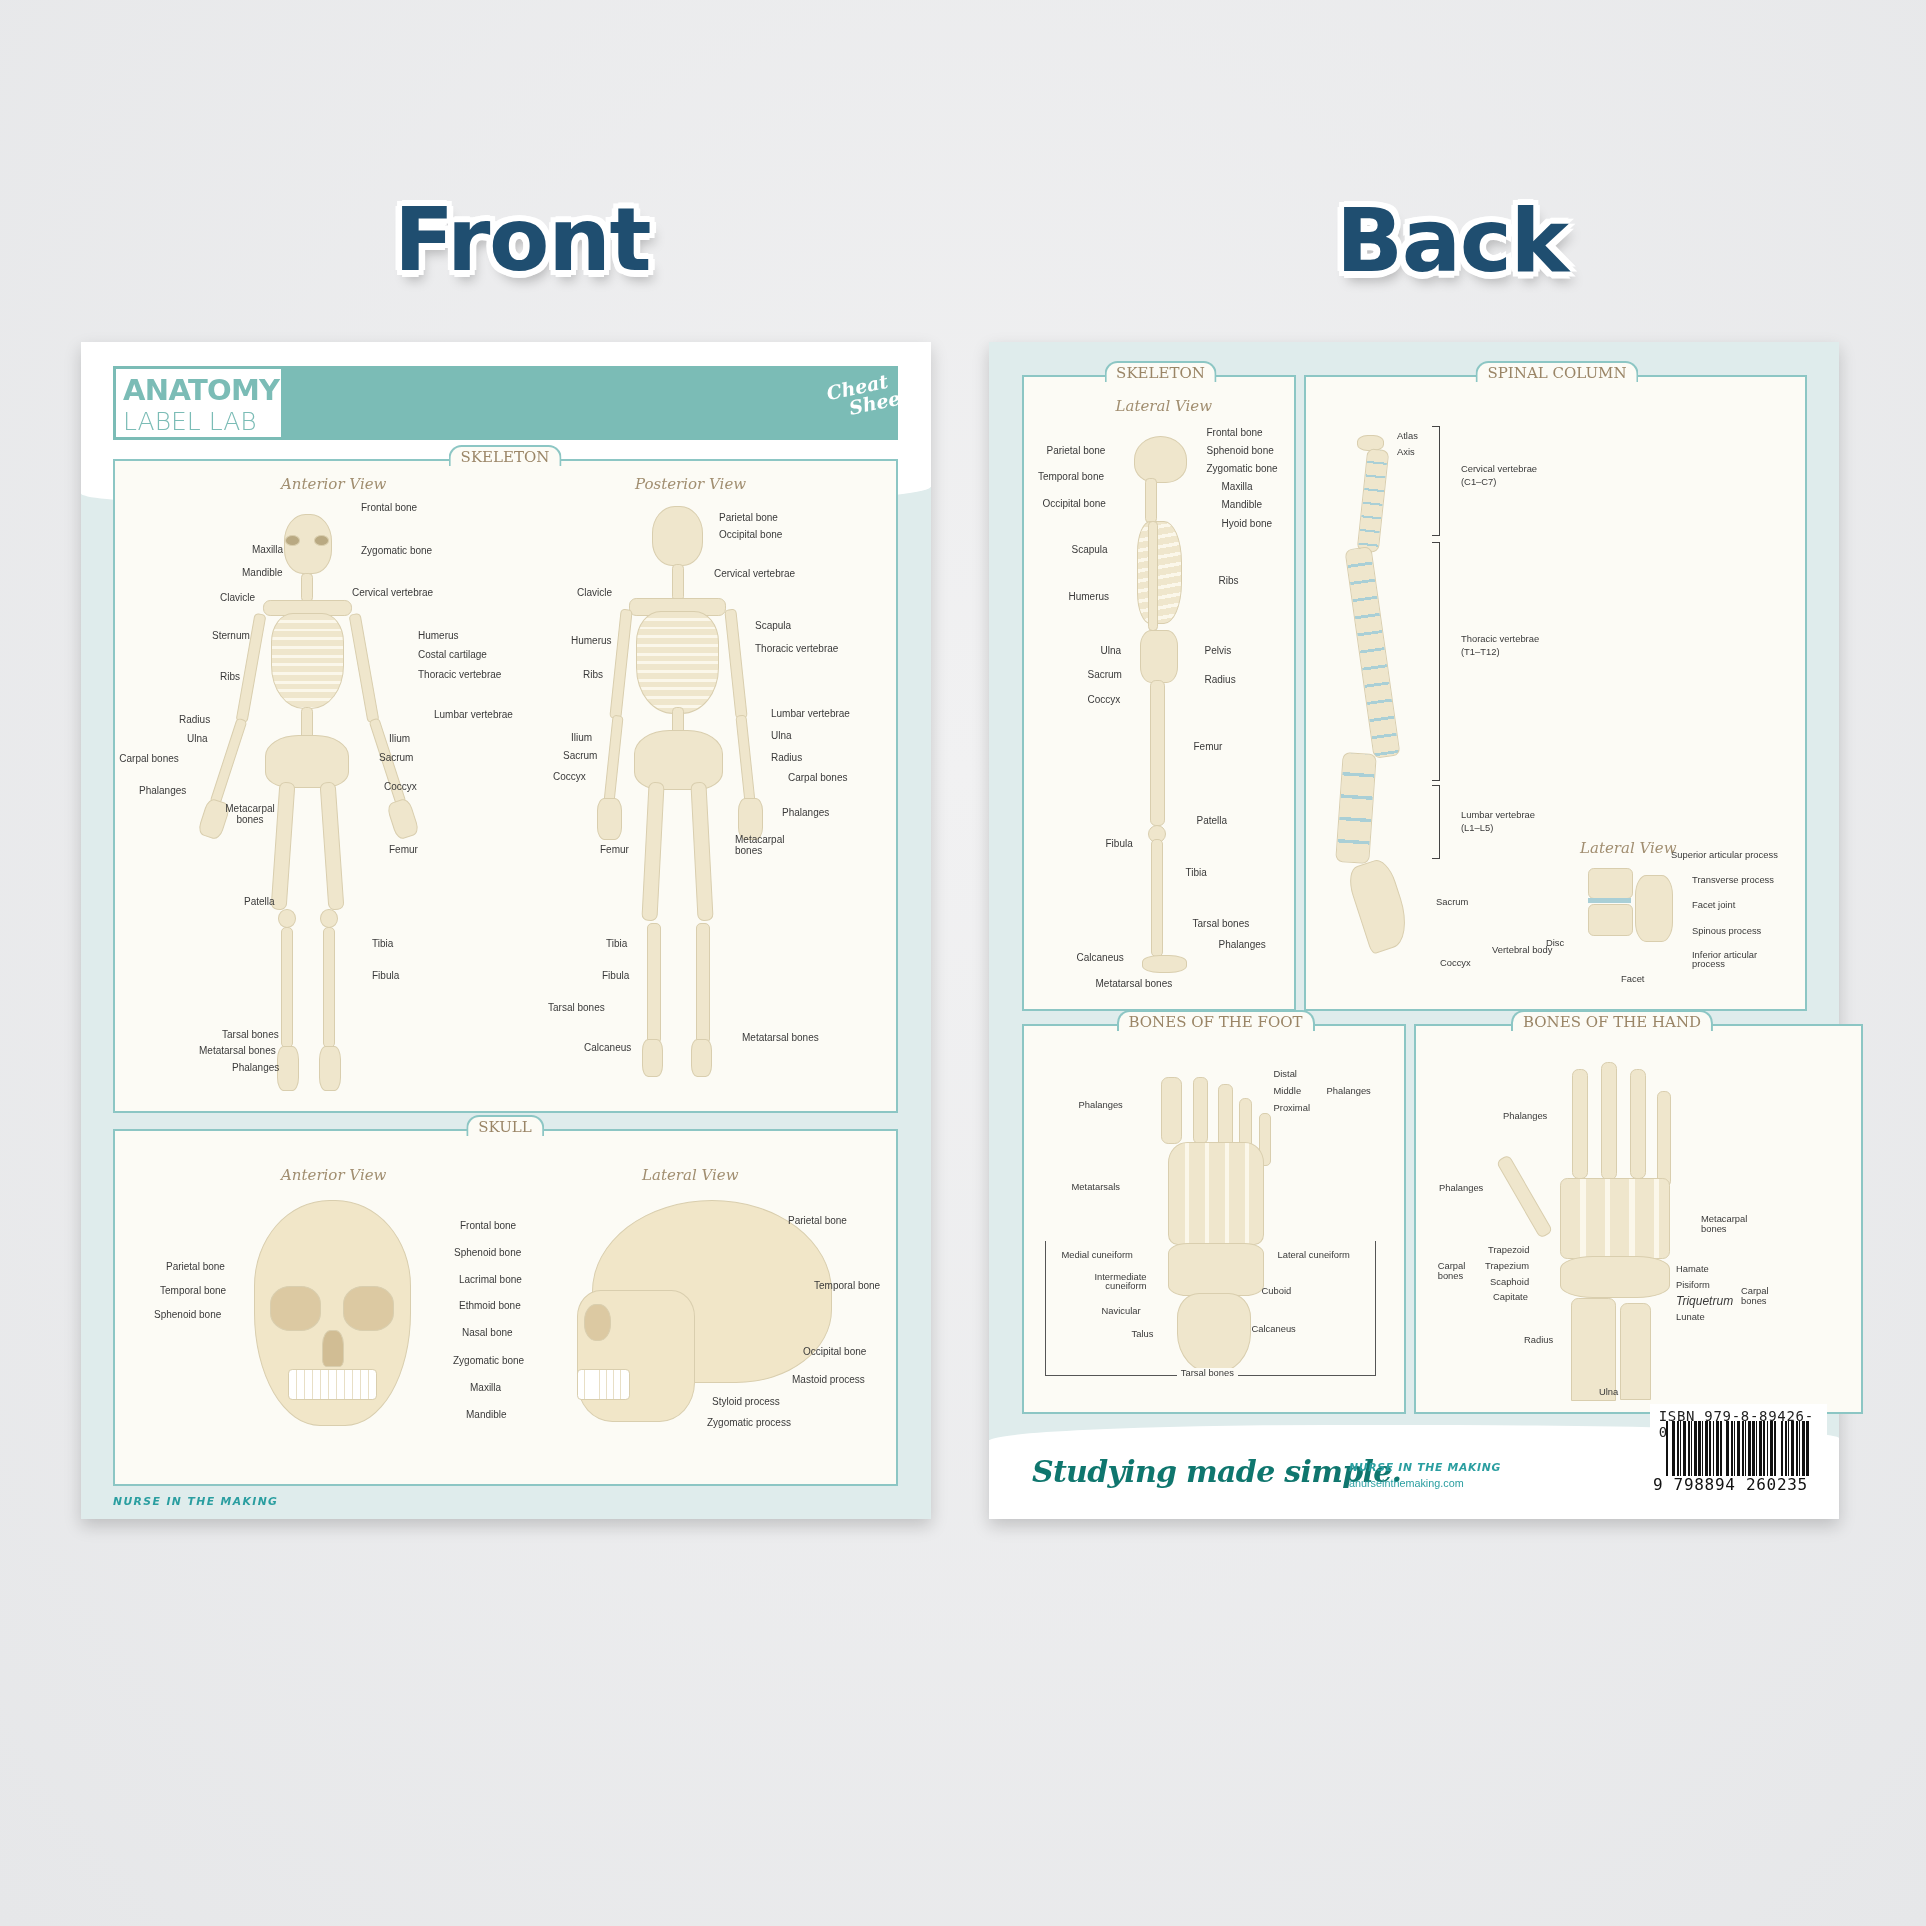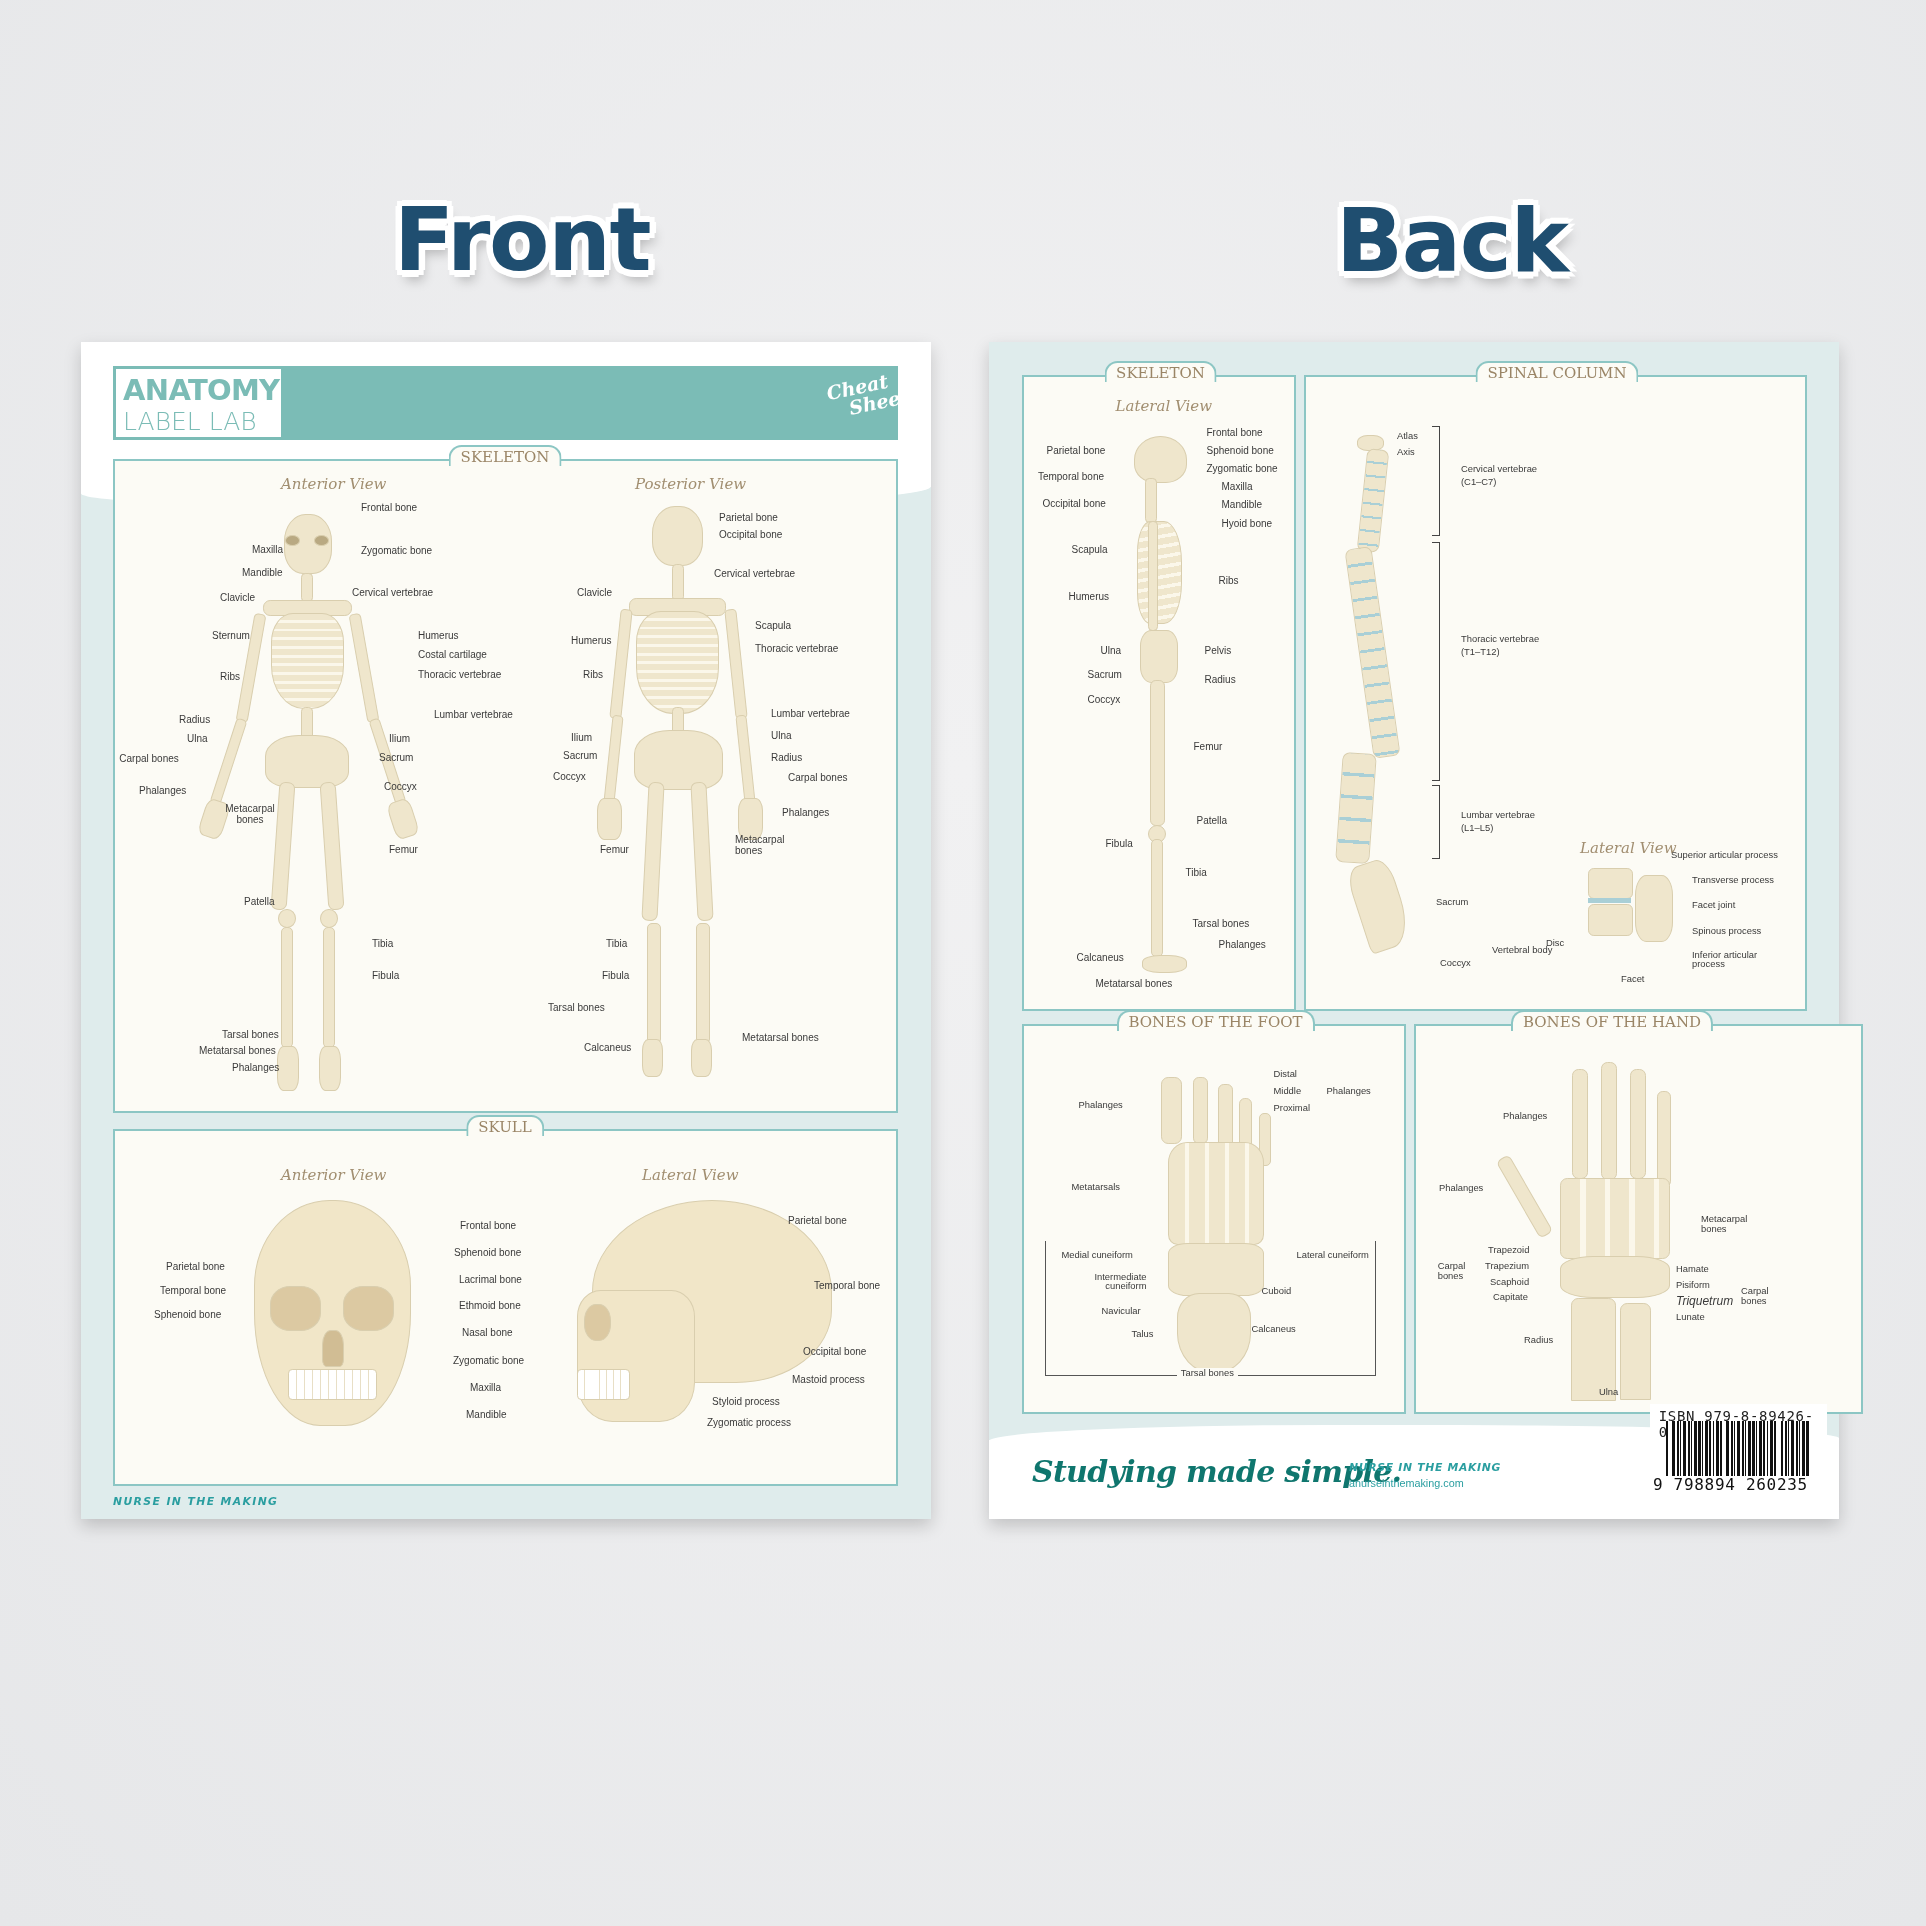--- a/index.html
+++ b/index.html
@@ -283,21 +283,21 @@
       <div class="bone" style="left:144px;top:217px;width:94px;height:51px;border-radius:20%;"></div>
       <div class="bone" style="left:153px;top:267px;width:72px;height:79px;border-radius:30% 30% 50% 50%;"></div>
     </div>
     <div class="lbl" style="left:250px;top:43px;font-size:9.4px;">Distal</div>
     <div class="lbl" style="left:250px;top:60px;font-size:9.4px;">Middle</div>
     <div class="lbl" style="left:250px;top:77px;font-size:9.4px;">Proximal</div>
     <div class="lbl" style="left:303px;top:60px;font-size:9.4px;">Phalanges</div>
     <div class="lbl r" style="left:55px;top:74px;font-size:9.4px;">Phalanges</div>
     <div class="lbl r" style="left:48px;top:156px;font-size:9.4px;">Metatarsals</div>
     <div class="lbl r" style="left:38px;top:224px;font-size:9.4px;">Medial cuneiform</div>
-    <div class="lbl" style="left:254px;top:224px;font-size:9.4px;margin-left:19px;">Lateral cuneiform</div>
+    <div class="lbl" style="left:254px;top:224px;font-size:9.4px;">Lateral cuneiform</div>
     <div class="lbl r" style="left:58px;top:246px;width:65px;white-space:normal;text-align:right;font-size:9.4px;line-height:9.4px;">Intermediate cuneiform</div>
     <div class="lbl" style="left:238px;top:260px;font-size:9.4px;">Cuboid</div>
     <div class="lbl r" style="left:78px;top:280px;font-size:9.4px;">Navicular</div>
     <div class="lbl" style="left:228px;top:298px;font-size:9.4px;">Calcaneus</div>
     <div class="lbl r" style="left:108px;top:303px;font-size:9.4px;">Talus</div>
     <div class="abs" style="left:21.7px;top:215px;width:329px;height:134px;border:1.1px solid #555;border-top:none;"></div>
     <div class="lbl" style="left:153px;top:342px;font-size:9.4px;background:#fcfbf5;padding:0 4.3px;">Tarsal bones</div>
   </div>
 
   <div class="abs panel" style="left:425px;top:682px;width:449px;height:390px;">

